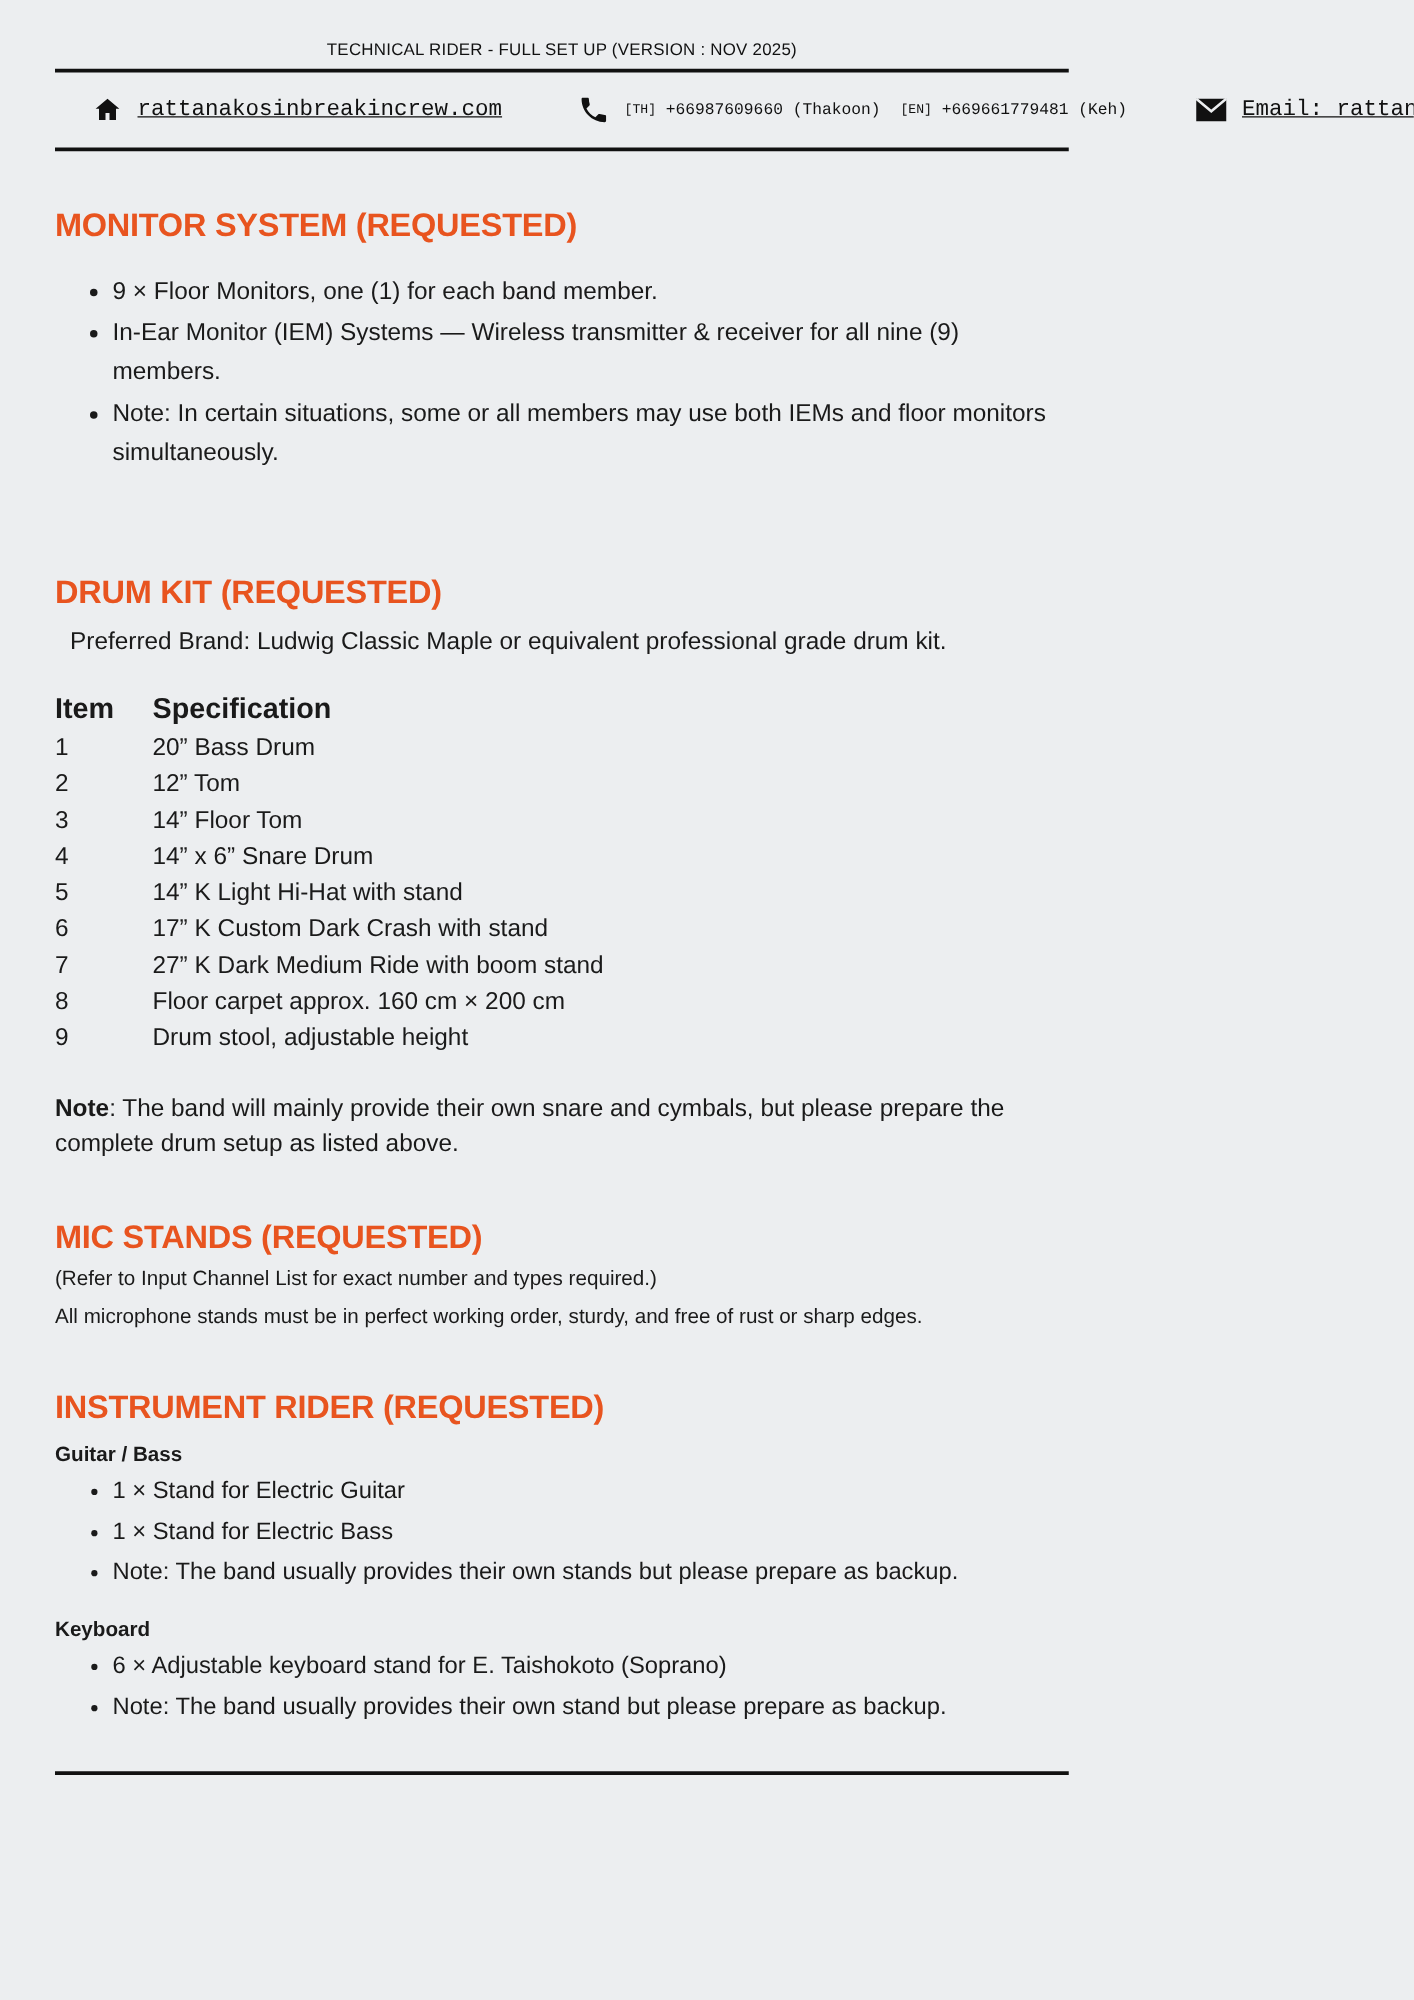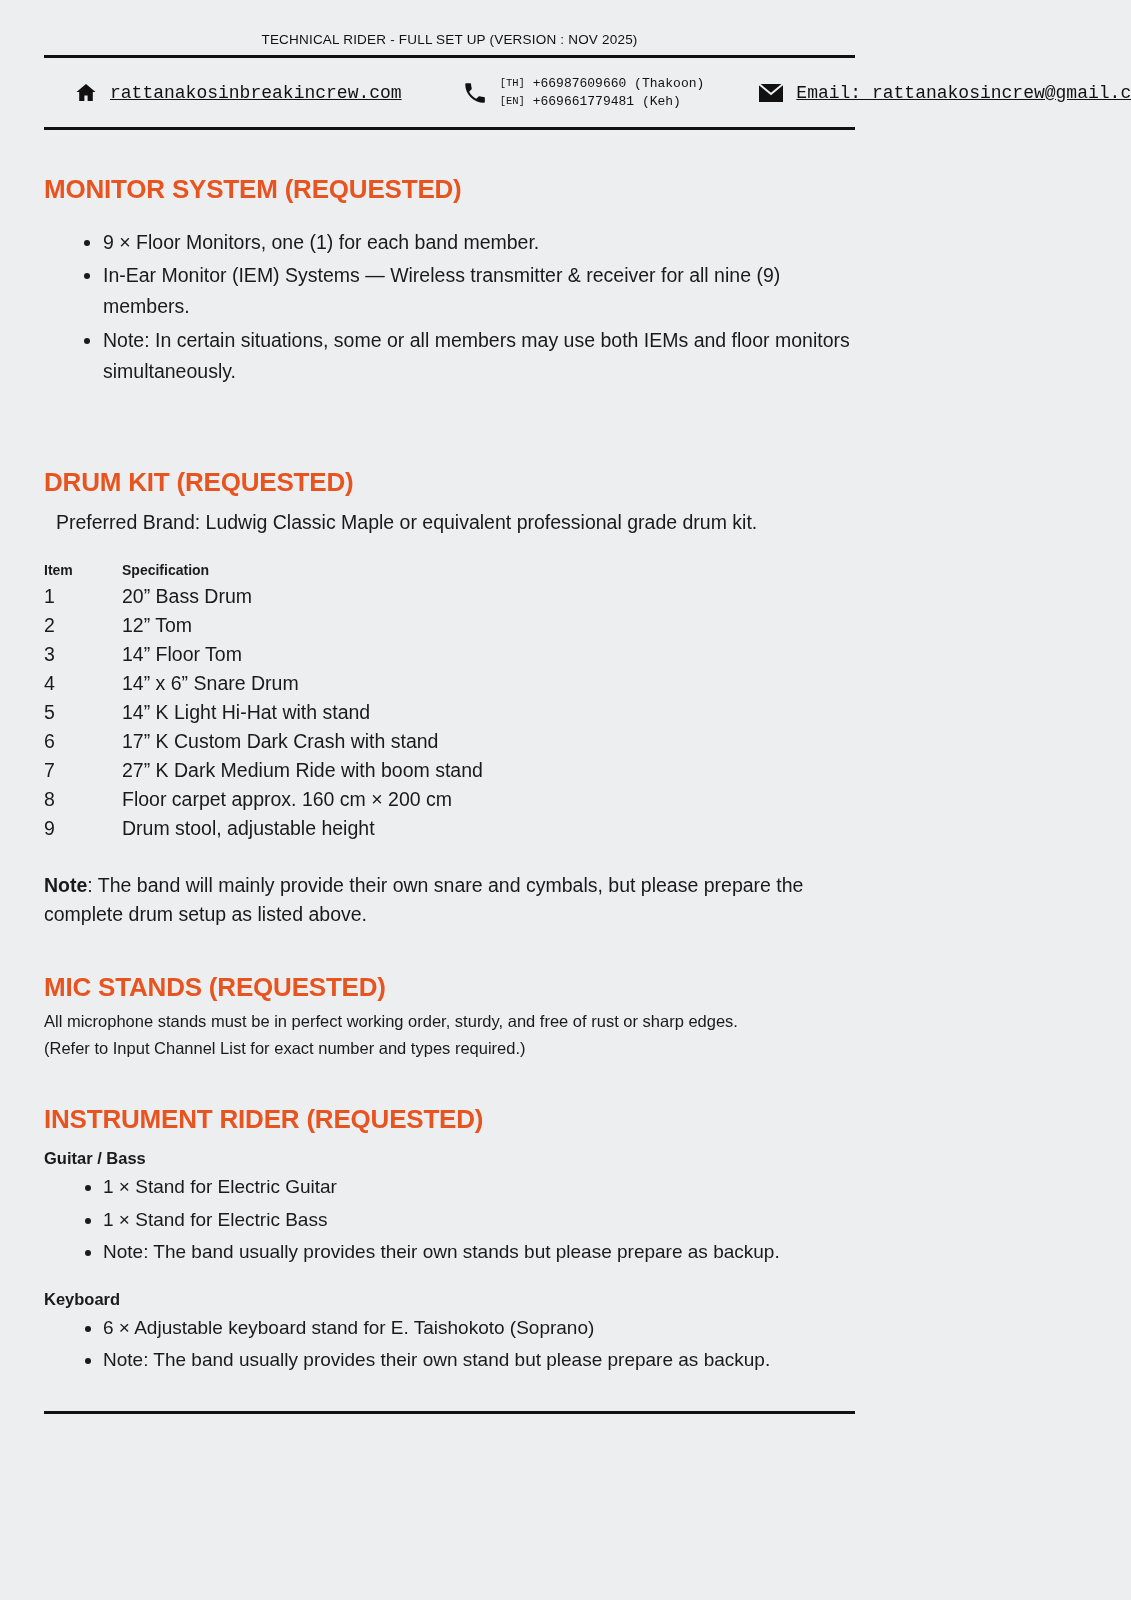--- a/index.html
+++ b/index.html
@@ -52,22 +52,23 @@
   .c-phone { margin-left: 60px; }
   .c-mail { margin-left: 54px; }
   .contact-link {
     font-size: 18px;
     color: #111;
     text-decoration: underline;
     white-space: nowrap;
   }
   .phones {
     display: flex;
-    flex-direction: column;
+    flex-direction: row;
     line-height: 1.35;
+    gap: 16px;
   }
   .phone-line {
     font-size: 13px;
     white-space: nowrap;
     color: #111;
   }
   .phone-line .tag { font-size: 10.5px; vertical-align: 1px; }
   .icon { display: inline-block; line-height: 0; }
 
   
@@ -85,32 +86,31 @@
     line-height: 1.45;
   }
   ul.bullets {
     margin: 22px 0 0 0;
     padding-left: 46px;
   }
   ul.bullets li {
     font-size: 19.5px;
     line-height: 1.6;
     margin-bottom: 2px;
-    margin-left: 13px;
   }
   ul.bullets.small li { font-size: 19px; }
 
   
   .spec-table {
     margin-top: 26px;
     border-collapse: collapse;
   }
   .spec-table th {
     text-align: left;
-    font-size: 14px;
+    font-size: 23px;
     font-weight: bold;
     padding: 0 0 4px 0;
   }
   .spec-table td {
     font-size: 19.5px;
     padding: 3px 0;
     vertical-align: top;
   }
   .col-item { width: 78px; padding-right: 0; }
   .note-block {
@@ -239,22 +239,22 @@
         <td>Drum stool, adjustable height</td>
       </tr>
     </tbody>
   </table>
 
   <p class="note-block">
     <b>Note</b><span>: The band will mainly provide their own snare and cymbals, but please prepare the complete drum setup as listed above.</span>
   </p>
 
   <h2 class="section-title tight">MIC STANDS (REQUESTED)</h2>
+  <div class="small-text" style="margin-top:2px">(Refer to Input Channel List for exact number and types required.)</div>
   <div class="small-text">All microphone stands must be in perfect working order, sturdy, and free of rust or sharp edges.</div>
-  <div class="small-text" style="margin-top:2px">(Refer to Input Channel List for exact number and types required.)</div>
 
   <h2 class="section-title tight">INSTRUMENT RIDER (REQUESTED)</h2>
   <h3 class="sub-head">Guitar / Bass</h3>
   <ul class="bullets small" style="margin-top:4px">
     <li>1 × Stand for Electric Guitar</li>
     <li>1 × Stand for Electric Bass</li>
     <li>Note: The band usually provides their own stands but please prepare as backup.</li>
   </ul>
 
   <h3 class="sub-head" style="margin-top:22px">Keyboard</h3>

